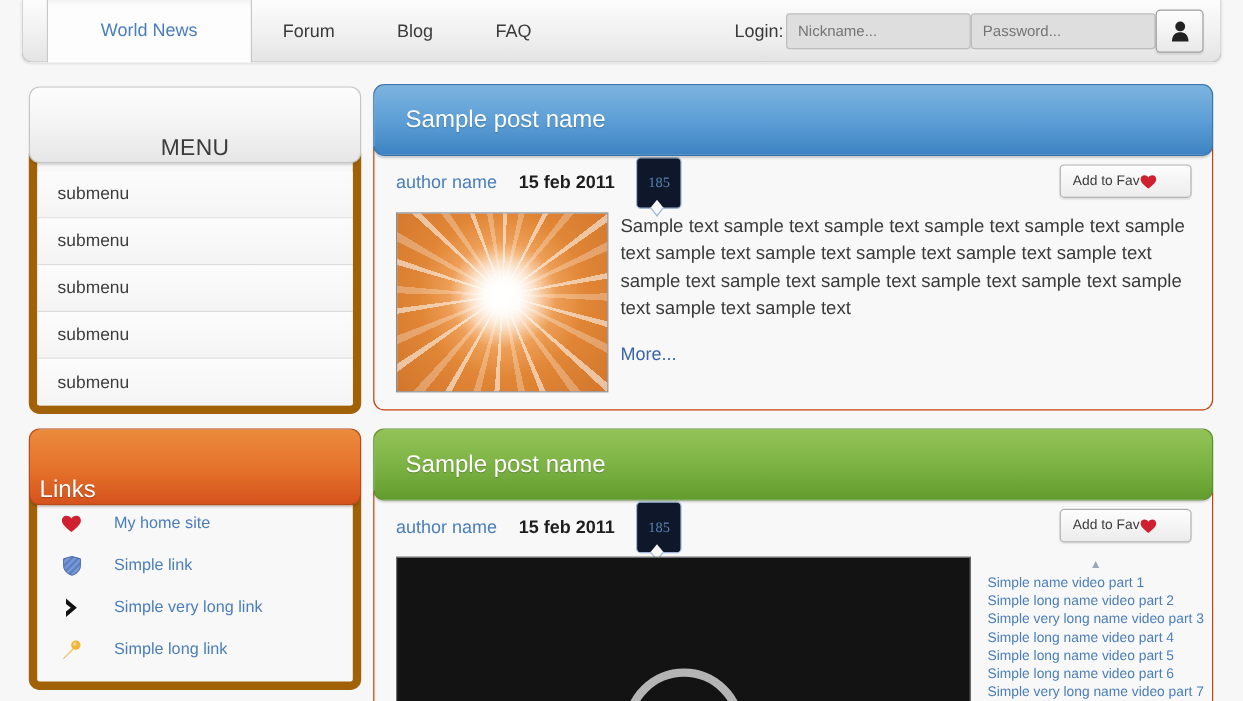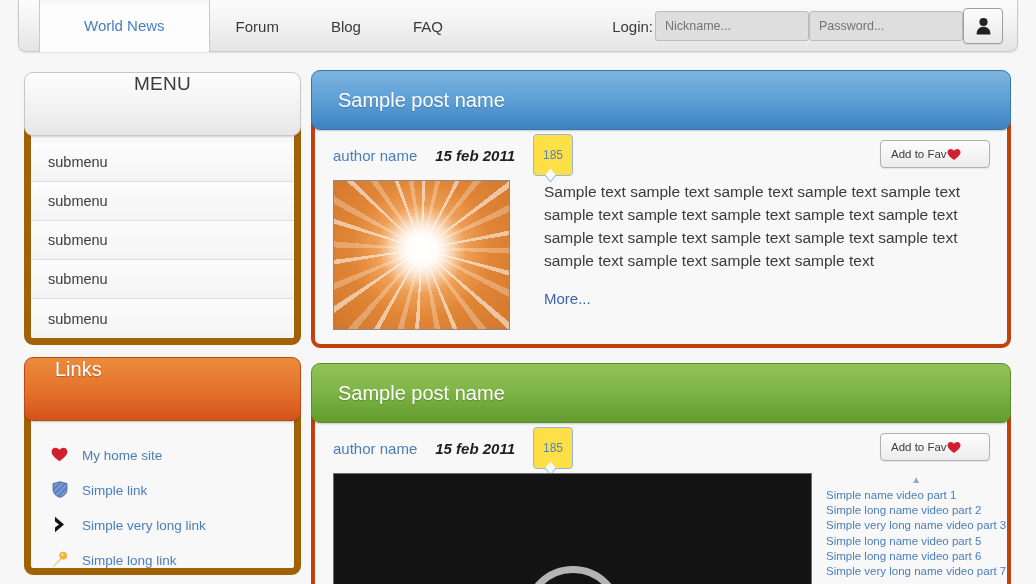--- a/index.html
+++ b/index.html
@@ -102,21 +102,21 @@
     position: absolute;
     left: 24px;
     top: 72px;
     width: 277px;
   }
   .panel-head {
     height: 64px;
     border-radius: 9px;
     box-sizing: border-box;
     display: flex;
-    align-items: flex-start;
+    align-items: flex-end;
     position: relative;
     z-index: 2;
   }
   .panel-head.menu {
     background: linear-gradient(to bottom, #fdfdfd 0%, #f3f3f3 50%, #e6e6e6 100%);
     border: 1px solid #c6c6c6;
     justify-content: center;
     box-shadow: 0 2px 2px -1px rgba(0,0,0,0.16);
   }
   .panel-head.menu .panel-title {
@@ -125,21 +125,21 @@
     letter-spacing: 0.3px;
   }
   .panel-head.links {
     background: linear-gradient(to bottom, #ec8b3c 0%, #e4712a 55%, #d5521c 100%);
     border: 1px solid #b8491a;
     box-shadow: 0 2px 2px -1px rgba(0,0,0,0.22);
   }
   .panel-head.links .panel-title {
     font-size: 20px;
     color: #ffffff;
-    padding-left: 30px;
+    padding-left: 8px;
     text-shadow: 0 1px 1px rgba(0,0,0,0.25);
   }
   .panel-body {
     background: #f8f8f8;
     border: 7px solid #a16207;
     border-radius: 0 0 9px 9px;
     margin-top: -8px;
     padding-top: 8px;
     box-sizing: border-box;
     overflow: hidden;
@@ -155,23 +155,23 @@
     background: linear-gradient(to bottom, #fcfcfc, #f4f4f4);
     cursor: pointer;
     box-sizing: border-box;
   }
   .submenu-item:last-child { border-bottom: none; }
 
   .links-body { margin-top: -8px; }
   .link-item {
     height: 35px;
     display: flex;
-    align-items: flex-end;
+    align-items: flex-start;
     padding-left: 20px;
-    gap: 14px;
+    gap: 27px;
     cursor: pointer;
   }
   .link-item .label {
     font-size: 13.5px;
     color: #4a7ebb;
   }
   .link-icon {
     width: 17px;
     height: 17px;
     display: flex;
@@ -208,21 +208,21 @@
     box-shadow: 0 2px 2px -1px rgba(0,0,0,0.2);
   }
   .post-title {
     font-size: 20px;
     color: #ffffff;
     padding-left: 26px;
     text-shadow: 0 1px 1px rgba(0,0,0,0.22);
   }
   .post-body {
     background: #f8f8f8;
-    border: 4px solid #c2410c;
+    border: 1px solid #c2410c;
     border-radius: 0 0 9px 9px;
     margin-top: -8px;
     padding: 16px 18px 14px 18px;
     box-sizing: border-box;
     position: relative;
   }
   .post-meta {
     display: flex;
     align-items: center;
     gap: 18px;
@@ -231,31 +231,31 @@
   }
   .author {
     font-size: 15px;
     color: #4a7ebb;
     cursor: pointer;
   }
   .postdate {
     font-size: 15px;
     font-weight: bold;
     color: #1e1e1e;
-    font-style: italic;
   }
   .comment-badge {
     position: relative;
     border: 1px solid #9bb6d8;
     border-radius: 4px;
-    background: #fde047;
+    background: #0f172a;
     padding: 13px 9px;
     font-size: 12px;
     color: #5b82b4;
     cursor: pointer;
+    font-family: Liberation Serif, serif;
   }
   .comment-badge:after {
     content: "";
     position: absolute;
     left: 12px;
     bottom: -5px;
     width: 8px;
     height: 8px;
     background: #f8f9fb;
     border-right: 1px solid #9bb6d8;
@@ -275,21 +275,21 @@
     align-items: center;
     justify-content: flex-start;
     padding: 0 10px;
     box-sizing: border-box;
     font-size: 11.5px;
     color: #3c3c3c;
     cursor: pointer;
     box-shadow: 0 1px 1px rgba(0,0,0,0.08);
   }
 
-  .post-content { display: flex; gap: 34px; }
+  .post-content { display: flex; gap: 10px; }
   .thumb {
     width: 175px;
     height: 148px;
     flex: none;
     border: 1px solid #8a8a8a;
     background: radial-gradient(circle at 50% 46%, #ffffff 0%, #fff3e4 9%, #f2a863 30%, #e18636 58%, #d2762c 100%);
     position: relative;
     overflow: hidden;
   }
   .thumb .rays {
@@ -542,20 +542,21 @@
 
       <div class="video-wrap">
         <div class="video-player">
           <div class="play-btn"></div>
         </div>
         <div class="playlist">
           <div class="playlist-scroll-up">▲</div>
           <div class="playlist-item">Simple name video part 1</div>
           <div class="playlist-item">Simple long name video part 2</div>
           <div class="playlist-item">Simple very long name video part 3</div>
+          <div class="playlist-item">Simple long name video part 4</div>
           <div class="playlist-item">Simple long name video part 5</div>
           <div class="playlist-item">Simple long name video part 6</div>
           <div class="playlist-item">Simple very long name video part 7</div>
 
         </div>
       </div>
 
     </div>
   </div>
 

